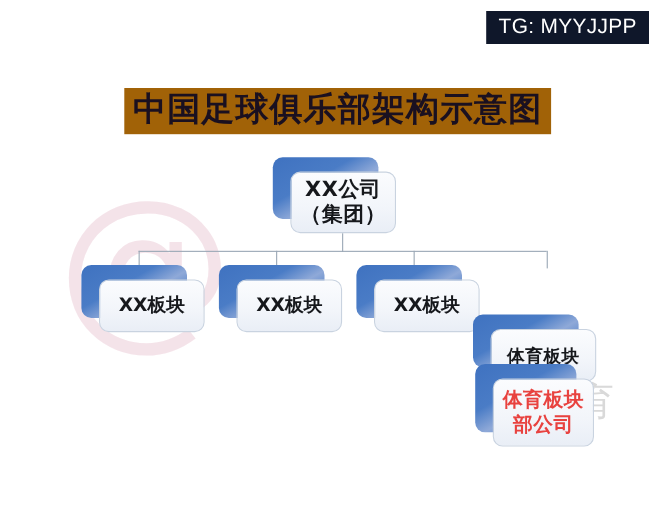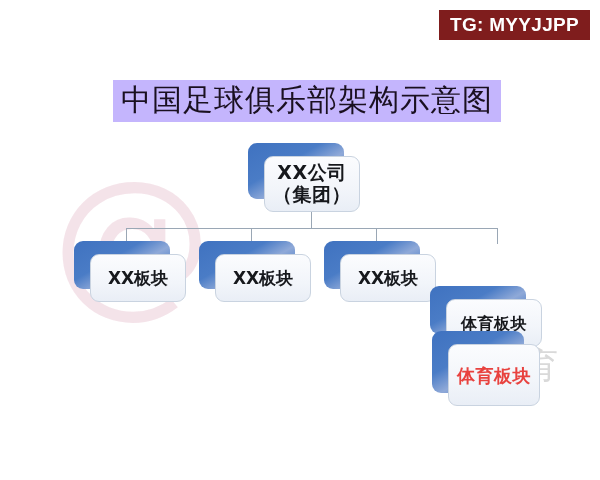--- a/index.html
+++ b/index.html
@@ -52,25 +52,25 @@
     font-size: 46px;
     line-height: 46px;
     color: #d9d9d9;
     user-select: none;
     font-family: "DejaVu Sans", sans-serif;
   }
 
   
   .tag-bar {
     position: absolute;
-    background: #7f1d1d;
+    background: #0f172a;
     color: #ffffff;
     display: flex;
     align-items: center;
-    font-weight: 700;
+    font-weight: 400;
     white-space: nowrap;
   }
   #tg-bar {
     right: 10px;
     top: 10px;
     height: 30px;
     padding: 0 11px;
     font-size: 19px;
     letter-spacing: .3px;
   }
@@ -81,24 +81,24 @@
     padding: 0 11px;
     font-size: 18px;
     letter-spacing: .2px;
   }
 
   
   #title {
     position: absolute;
     left: 113px;
     top: 80px;
-    background: #c4b5fd;
+    background: #a16207;
     color: #1a1020;
     font-family: "DejaVu Sans", sans-serif;
-    font-weight: normal;
+    font-weight: bold;
     font-size: 30px;
     line-height: 38px;
     letter-spacing: 1px;
     padding: 1px 8px 3px 8px;
     white-space: nowrap;
   }
 
   
   .line {
     position: absolute;
@@ -138,21 +138,21 @@
     color: #16181c;
   }
   .face .l1 {
     font-family: "DejaVu Sans", sans-serif;
     font-size: 19px;
     line-height: 24px;
     font-weight: bold;
     letter-spacing: .5px;
   }
   .face .l2 {
-    font-family: Liberation Mono, monospace;
+    font-family: Liberation Sans, sans-serif;
     font-size: 19px;
     line-height: 24px;
     font-weight: bold;
     letter-spacing: .5px;
   }
   
   .node.plain .face .l1 {
     font-weight: bold;
     font-size: 17px;
     letter-spacing: 0px;
@@ -237,16 +237,17 @@
     <div class="shadow"></div>
     <div class="face">
       <div class="l1" style="font-size:16px;line-height:19px;">体育板块</div>
     </div>
   </div>
 
   <div id="node-club" class="node red">
     <div class="shadow"></div>
     <div class="face">
       <div class="l1">体育板块</div>
+      <div class="l2">部公司</div>
     </div>
   </div>
 
 </div>
 
 </body></html>

